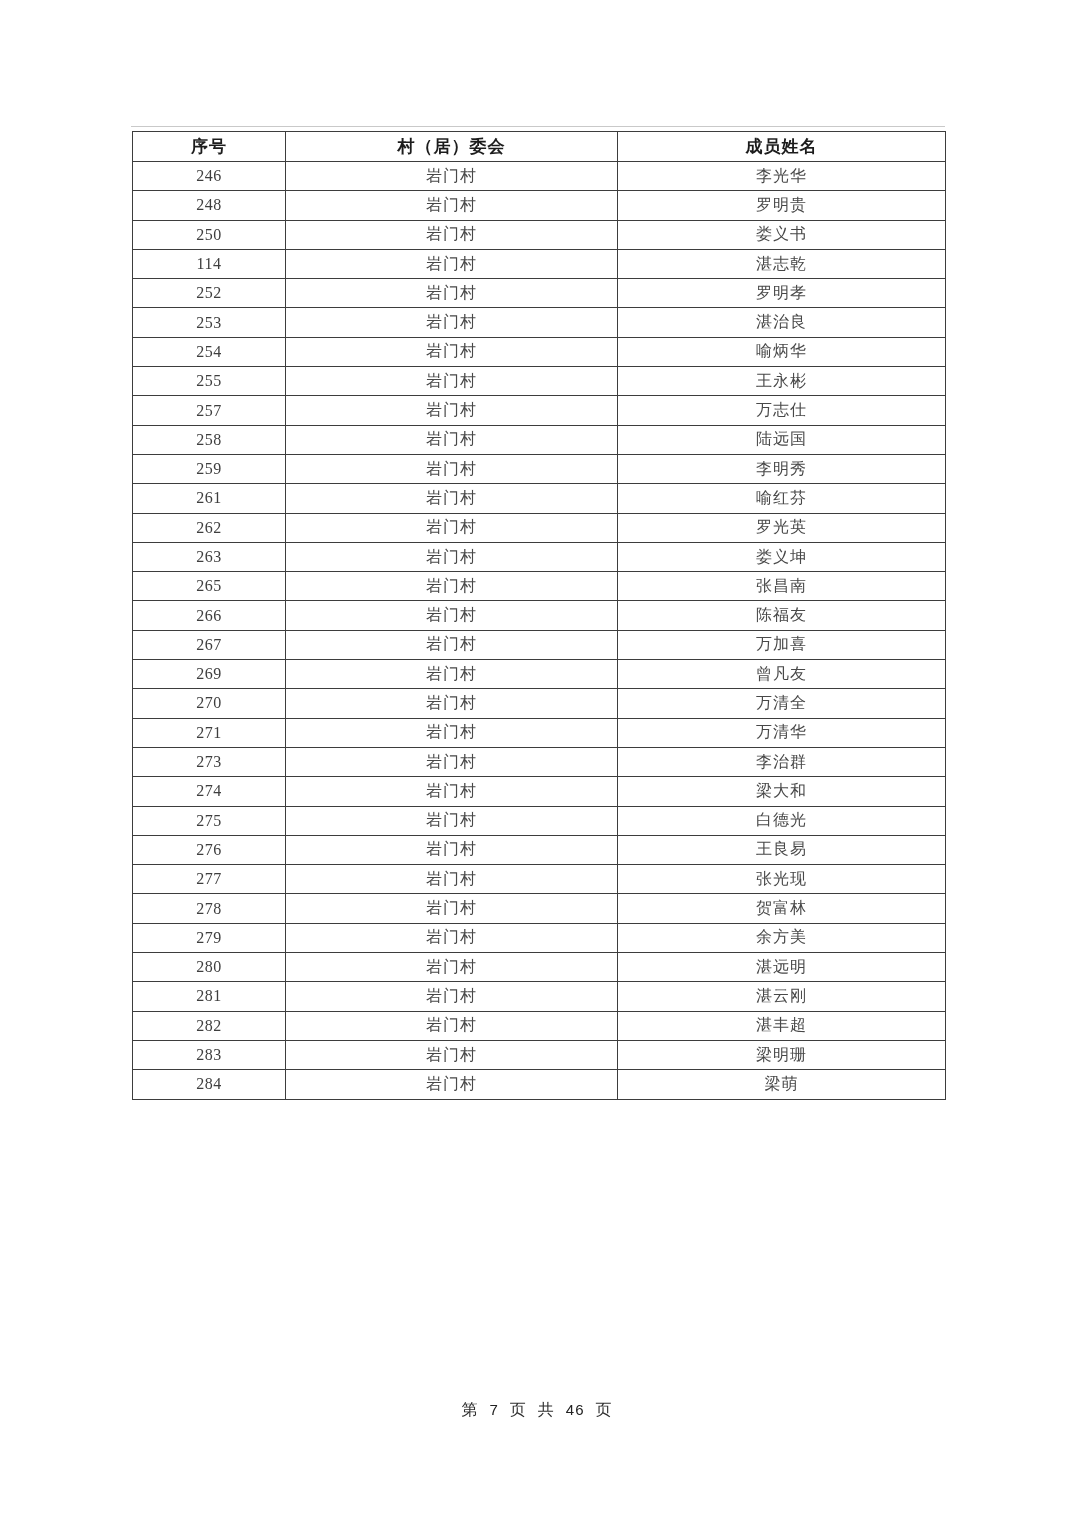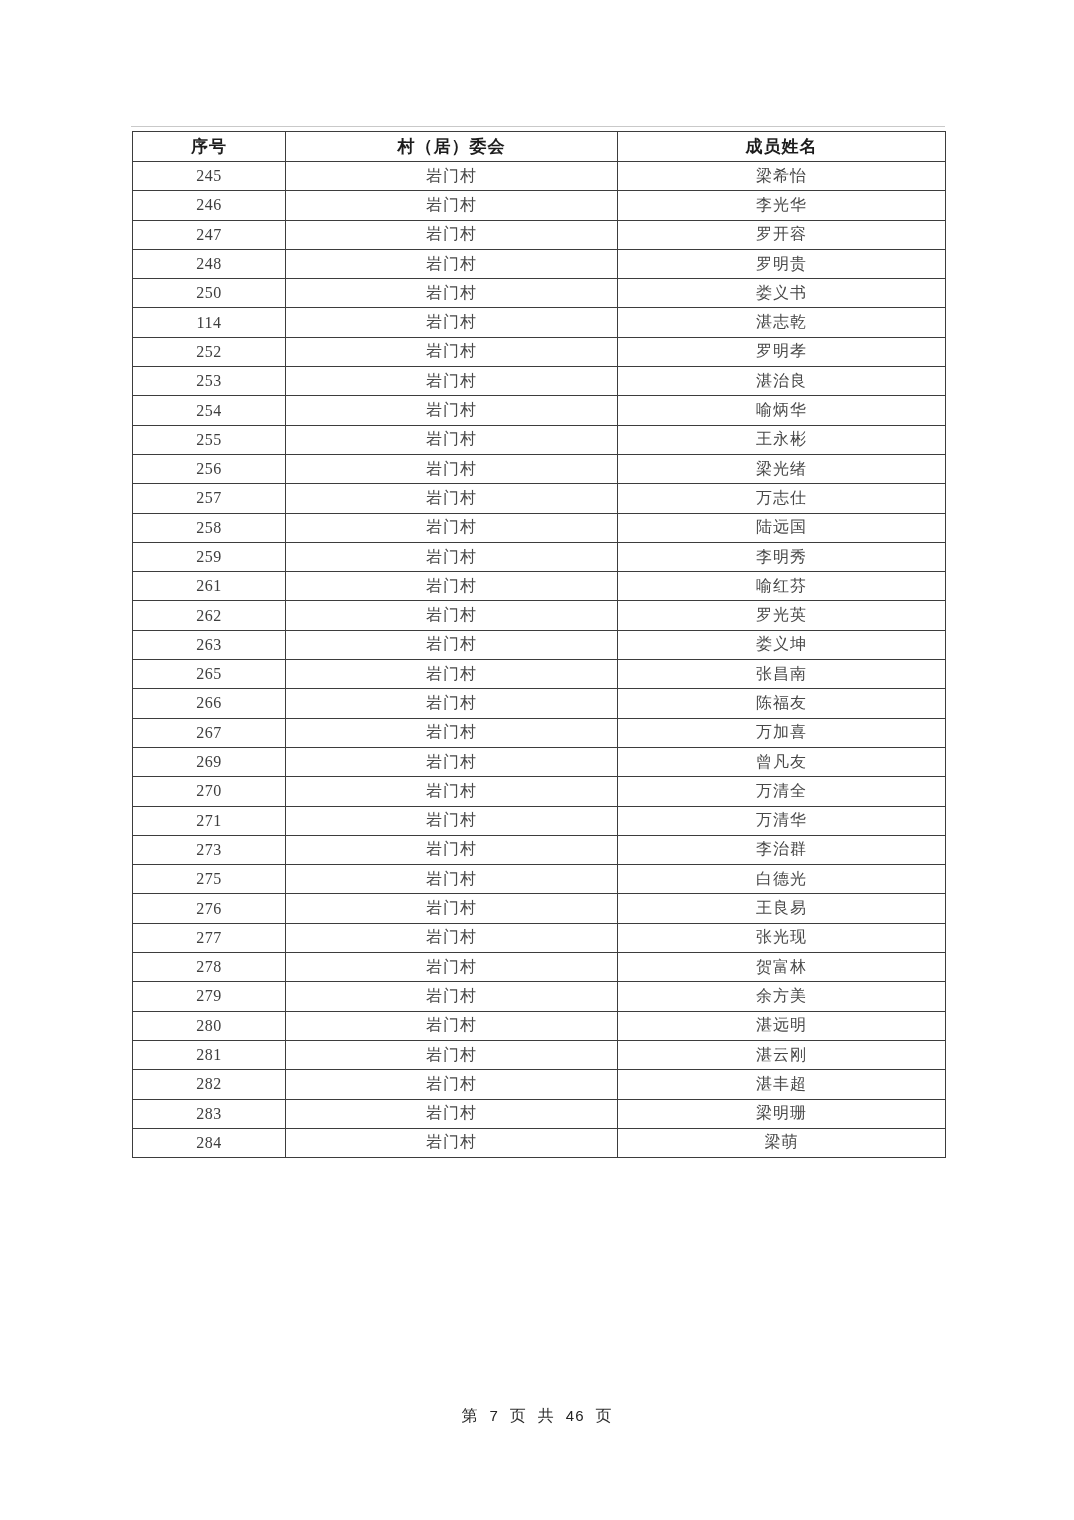--- a/index.html
+++ b/index.html
@@ -73,21 +73,20 @@
   }
   .footer {
     position: absolute;
     left: 0;
     top: 1400px;
     width: 1074px;
     text-align: center;
     font-size: 16px;
     color: #2e2e2e;
     letter-spacing: 1px;
-    margin-top: 6px;
   }
   .footer span { margin: 0 3px; }
   .footer .num {
     font-family: "Liberation Sans", sans-serif;
     font-size: 15px;
     color: #222222;
   }
 </style>
 </head>
 <body>
@@ -104,35 +103,25 @@
     </colgroup>
     <thead>
       <tr>
         <th>序号</th>
         <th>村（居）委会</th>
         <th>成员姓名</th>
       </tr>
     </thead>
     <tbody id="rows">
         <tr>
-          <td class="num">245</td>
-          <td>岩门村</td>
-          <td>梁希怡</td>
-        </tr>
-        <tr>
           <td class="num">246</td>
           <td>岩门村</td>
           <td>李光华</td>
         </tr>
         <tr>
-          <td class="num">247</td>
-          <td>岩门村</td>
-          <td>罗开容</td>
-        </tr>
-        <tr>
           <td class="num">248</td>
           <td>岩门村</td>
           <td>罗明贵</td>
         </tr>
         <tr>
           <td class="num">250</td>
           <td>岩门村</td>
           <td>娄义书</td>
         </tr>
         <tr>
@@ -154,25 +143,20 @@
           <td class="num">254</td>
           <td>岩门村</td>
           <td>喻炳华</td>
         </tr>
         <tr>
           <td class="num">255</td>
           <td>岩门村</td>
           <td>王永彬</td>
         </tr>
         <tr>
-          <td class="num">256</td>
-          <td>岩门村</td>
-          <td>梁光绪</td>
-        </tr>
-        <tr>
           <td class="num">257</td>
           <td>岩门村</td>
           <td>万志仕</td>
         </tr>
         <tr>
           <td class="num">258</td>
           <td>岩门村</td>
           <td>陆远国</td>
         </tr>
         <tr>
@@ -222,20 +206,25 @@
         </tr>
         <tr>
           <td class="num">271</td>
           <td>岩门村</td>
           <td>万清华</td>
         </tr>
         <tr>
           <td class="num">273</td>
           <td>岩门村</td>
           <td>李治群</td>
+        </tr>
+        <tr>
+          <td class="num">274</td>
+          <td>岩门村</td>
+          <td>梁大和</td>
         </tr>
         <tr>
           <td class="num">275</td>
           <td>岩门村</td>
           <td>白德光</td>
         </tr>
         <tr>
           <td class="num">276</td>
           <td>岩门村</td>
           <td>王良易</td>

